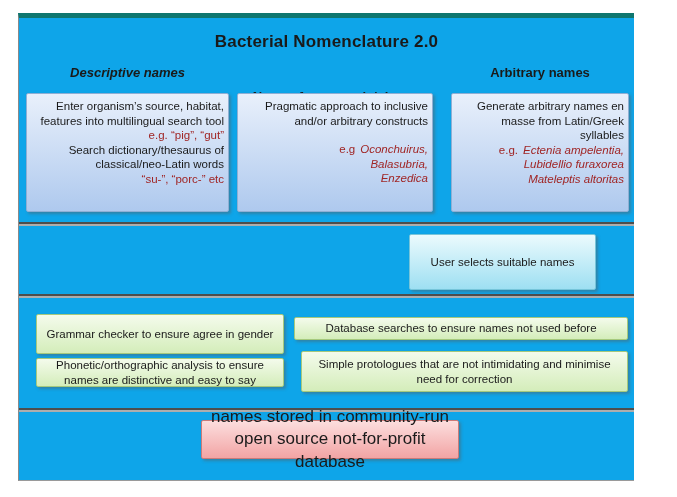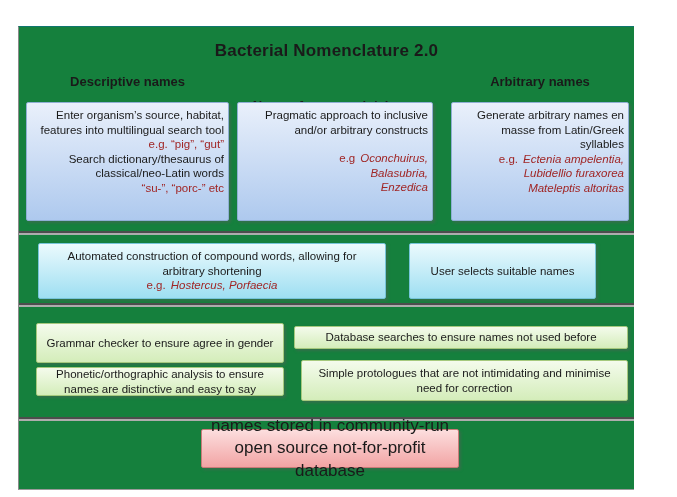--- a/index.html
+++ b/index.html
@@ -1,25 +1,25 @@
 <!DOCTYPE html>
 <html style="--blue-box-top: #e9f0fb; --blue-box-bottom: #aec9ee; --blue-border: #8fafd4; --cyan-box-top: #ebfafd; --cyan-box-bottom: #9edff2; --cyan-border: #76c5da; --green-box-top: #f4fbec; --green-box-bottom: #d4edba; --green-border: #a5c97d; --pink-box-top: #fcdede; --pink-box-bottom: #f2a4a4; --pink-border: #ca7b79; --red-text: #a02626;"><head>
 <meta charset="utf-8">
 <style>
   html,body{margin:0;padding:0;background:#fff;}
   .canvas{position:relative;width:677px;height:497px;background:#ffffff;overflow:hidden;
           font-family:"Liberation Sans", sans-serif;color:#1a1a1a;}
-  .frame{position:absolute;left:18px;top:26px;width:615px;height:462px;
-         border-top:1px solid #0f766e;border-left:1px solid #8a8a8a;border-bottom:1px solid #9a9a9a;
-         background:#15803d;}
+  .frame{position:absolute;left:18px;top:13px;width:615px;height:462px;
+         border-top:5px solid #0f766e;border-left:1px solid #8a8a8a;border-bottom:1px solid #9a9a9a;
+         background:#0ea5e9;}
   .title{position:absolute;left:0;top:14px;width:100%;text-align:center;
          font-size:17px;font-weight:bold;letter-spacing:.2px;}
   .col-header{position:absolute;top:47px;height:18px;text-align:center;
               font-size:13px;font-weight:bold;}
-  .h1{left:7px;width:203px;}
+  .h1{left:7px;width:203px;font-style:italic;}
   .h2{left:218px;width:196px;margin-top:24px;}
   .h3{left:432px;width:178px;}
 
   .box{position:absolute;box-sizing:border-box;border-radius:2px;
        box-shadow:2px 2px 3px rgba(90,90,90,.45);text-align:center;}
   .blue{border:1px solid var(--blue-border,#8fafd4);
         background:linear-gradient(to bottom,var(--blue-box-top,#e9f0fb) 0%,var(--blue-box-bottom,#aec9ee) 100%);
         top:75px;height:119px;padding:5px 4px;font-size:11.5px;line-height:1.27;text-align:right;}
   .b1{left:7px;width:203px;}
   .b2{left:218px;width:196px;}
@@ -83,24 +83,20 @@
 
     <div class="box blue b3">
       <div class="ln">Generate arbitrary names en masse from Latin/Greek syllables</div>
       <div class="ln red"><span class="prefix">e.g.</span><span class="it">Ectenia ampelentia,</span></div>
       <div class="ln red it">Lubidellio furaxorea</div>
       <div class="ln red it">Mateleptis altoritas</div>
     </div>
 
     <div class="divider d1"></div>
 
-    <div class="box cyan c1">
-      <div class="ln">Automated construction of compound words, allowing for arbitrary shortening</div>
-      <div class="ln red"><span class="prefix">e.g.</span><span class="it">Hostercus, Porfaecia</span></div>
-    </div>
 
     <div class="box cyan c2">
       <div class="ln">User selects suitable names</div>
     </div>
 
     <div class="divider d2"></div>
 
     <div class="box green g1">
       <span>Grammar checker to ensure agree in gender</span>
     </div>

